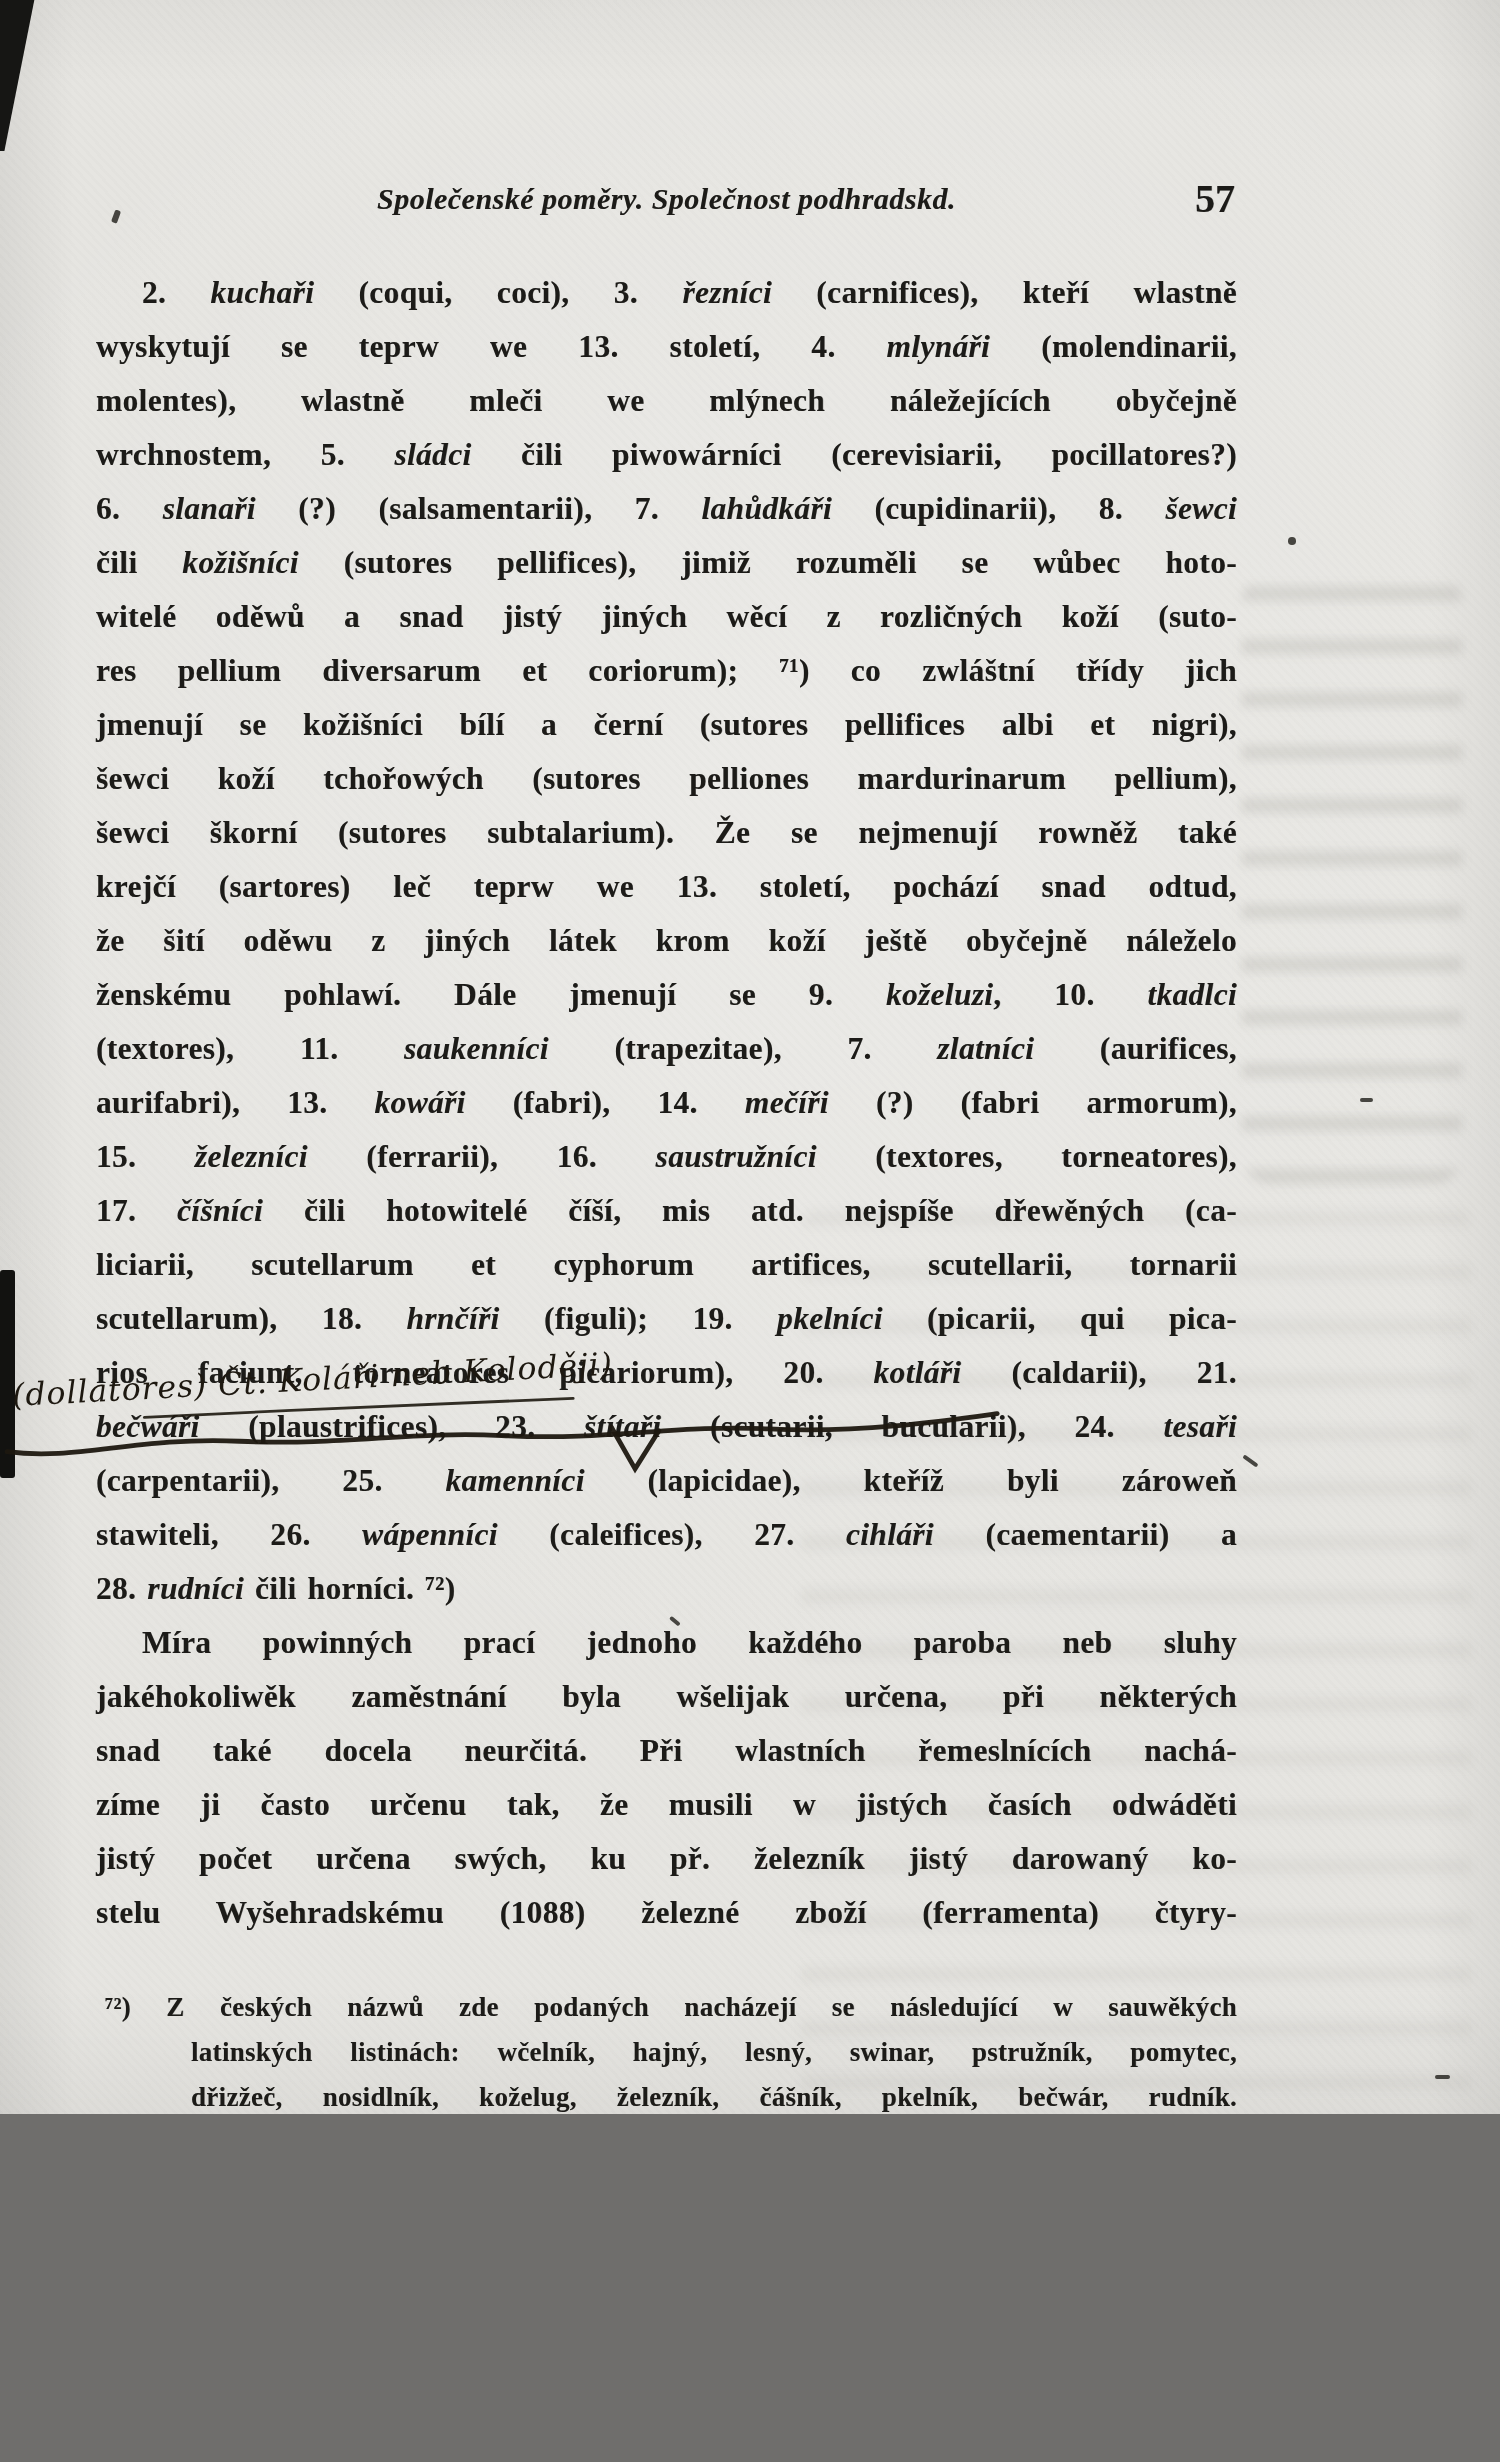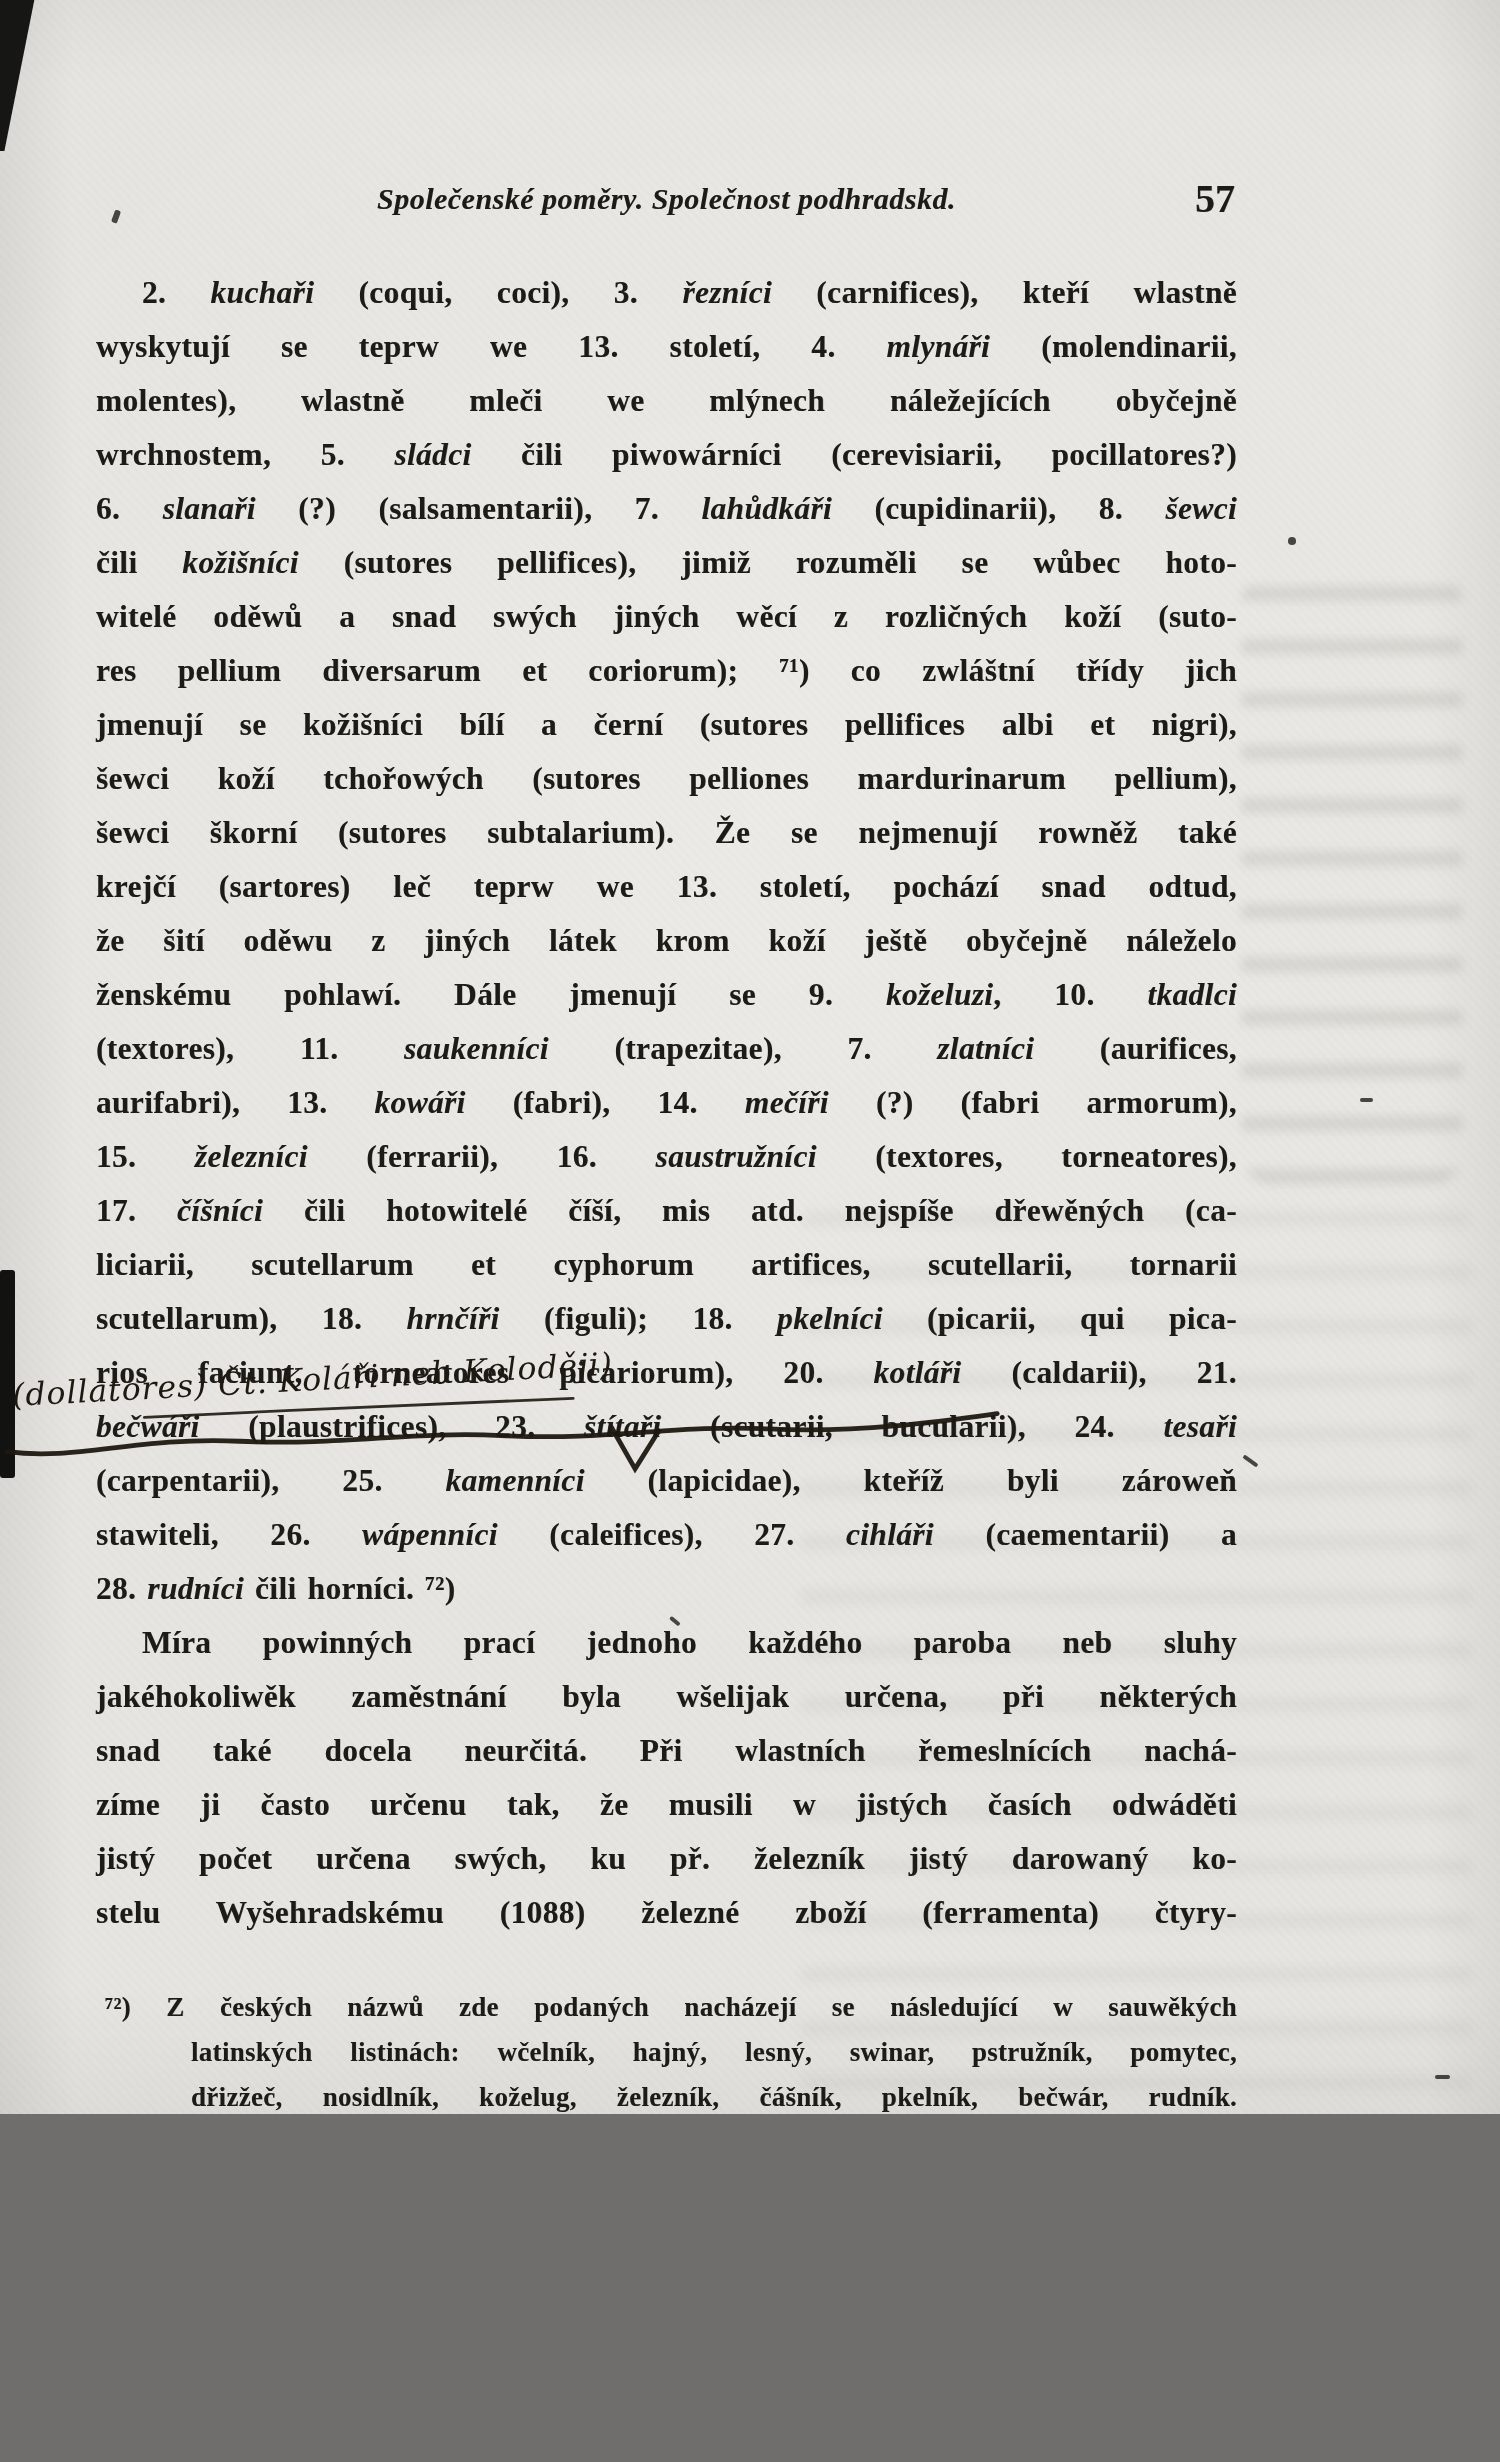--- a/index.html
+++ b/index.html
@@ -114,34 +114,34 @@
   </div>
 
   <div class="body">
     <div>
         <div class="line just ind"><span>2. </span><em>kuchaři</em><span> (coqui, coci), 3. </span><em>řezníci</em><span> (carnifices), kteří wlastně</span></div>
         <div class="line just"><span>wyskytují se teprw we 13. století, 4. </span><em>mlynáři</em><span> (molendinarii,</span></div>
         <div class="line just"><span>molentes), wlastně mleči we mlýnech náležejících obyčejně</span></div>
         <div class="line just"><span>wrchnostem, 5. </span><em>sládci</em><span> čili piwowárníci (cerevisiarii, pocillatores?)</span></div>
         <div class="line just"><span>6. </span><em>slanaři</em><span> (?) (salsamentarii), 7. </span><em>lahůdkáři</em><span> (cupidinarii), 8. </span><em>šewci</em></div>
         <div class="line just"><span>čili </span><em>kožišníci</em><span> (sutores pellifices), jimiž rozuměli se wůbec hoto-</span></div>
-        <div class="line just"><span>witelé oděwů a snad swých jiných wěcí z rozličných koží (suto-</span></div>
+        <div class="line just"><span>witelé oděwů a snad jistý jiných wěcí z rozličných koží (suto-</span></div>
         <div class="line just"><span>res pellium diversarum et coriorum); ⁷¹) co zwláštní třídy jich</span></div>
         <div class="line just"><span>jmenují se kožišníci bílí a černí (sutores pellifices albi et nigri),</span></div>
         <div class="line just"><span>šewci koží tchořowých (sutores pelliones mardurinarum pellium),</span></div>
         <div class="line just"><span>šewci škorní (sutores subtalarium). Že se nejmenují rowněž také</span></div>
         <div class="line just"><span>krejčí (sartores) leč teprw we 13. století, pochází snad odtud,</span></div>
         <div class="line just"><span>že šití oděwu z jiných látek krom koží ještě obyčejně náleželo</span></div>
         <div class="line just"><span>ženskému pohlawí. Dále jmenují se 9. </span><em>koželuzi</em><span>, 10. </span><em>tkadlci</em></div>
         <div class="line just"><span>(textores), 11. </span><em>saukenníci</em><span> (trapezitae), 7. </span><em>zlatníci</em><span> (aurifices,</span></div>
         <div class="line just"><span>aurifabri), 13. </span><em>kowáři</em><span> (fabri), 14. </span><em>mečíři</em><span> (?) (fabri armorum),</span></div>
         <div class="line just"><span>15. </span><em>železníci</em><span> (ferrarii), 16. </span><em>saustružníci</em><span> (textores, torneatores),</span></div>
         <div class="line just"><span>17. </span><em>číšníci</em><span> čili hotowitelé číší, mis atd. nejspíše dřewěných (ca-</span></div>
         <div class="line just"><span>liciarii, scutellarum et cyphorum artifices, scutellarii, tornarii</span></div>
-        <div class="line just"><span>scutellarum), 18. </span><em>hrnčíři</em><span> (figuli); 18. </span><em>pkelníci</em><span> (picarii, qui pica-</span></div>
+        <div class="line just"><span>scutellarum), 18. </span><em>hrnčíři</em><span> (figuli); 19. </span><em>pkelníci</em><span> (picarii, qui pica-</span></div>
         <div class="line just"><span>rios faciunt, torneatores picariorum), 20. </span><em>kotláři</em><span> (caldarii), 21.</span></div>
         <div class="line just"><em>bečwáři</em><span> (plaustrifices), 23. </span><em>štítaři</em><span> (scutarii, bucularii), 24. </span><em>tesaři</em></div>
         <div class="line just"><span>(carpentarii), 25. </span><em>kamenníci</em><span> (lapicidae), kteříž byli zároweň</span></div>
         <div class="line just"><span>stawiteli, 26. </span><em>wápenníci</em><span> (caleifices), 27. </span><em>cihláři</em><span> (caementarii) a</span></div>
         <div class="line"><span>28. </span><em>rudníci</em><span> čili horníci. ⁷²)</span></div>
       </div>
     <div>
         <div class="line just ind"><span>Míra powinných prací jednoho každého paroba neb sluhy</span></div>
         <div class="line just"><span>jakéhokoliwěk zaměstnání byla wšelijak určena, při některých</span></div>
         <div class="line just"><span>snad také docela neurčitá. Při wlastních řemeslnících nachá-</span></div>

